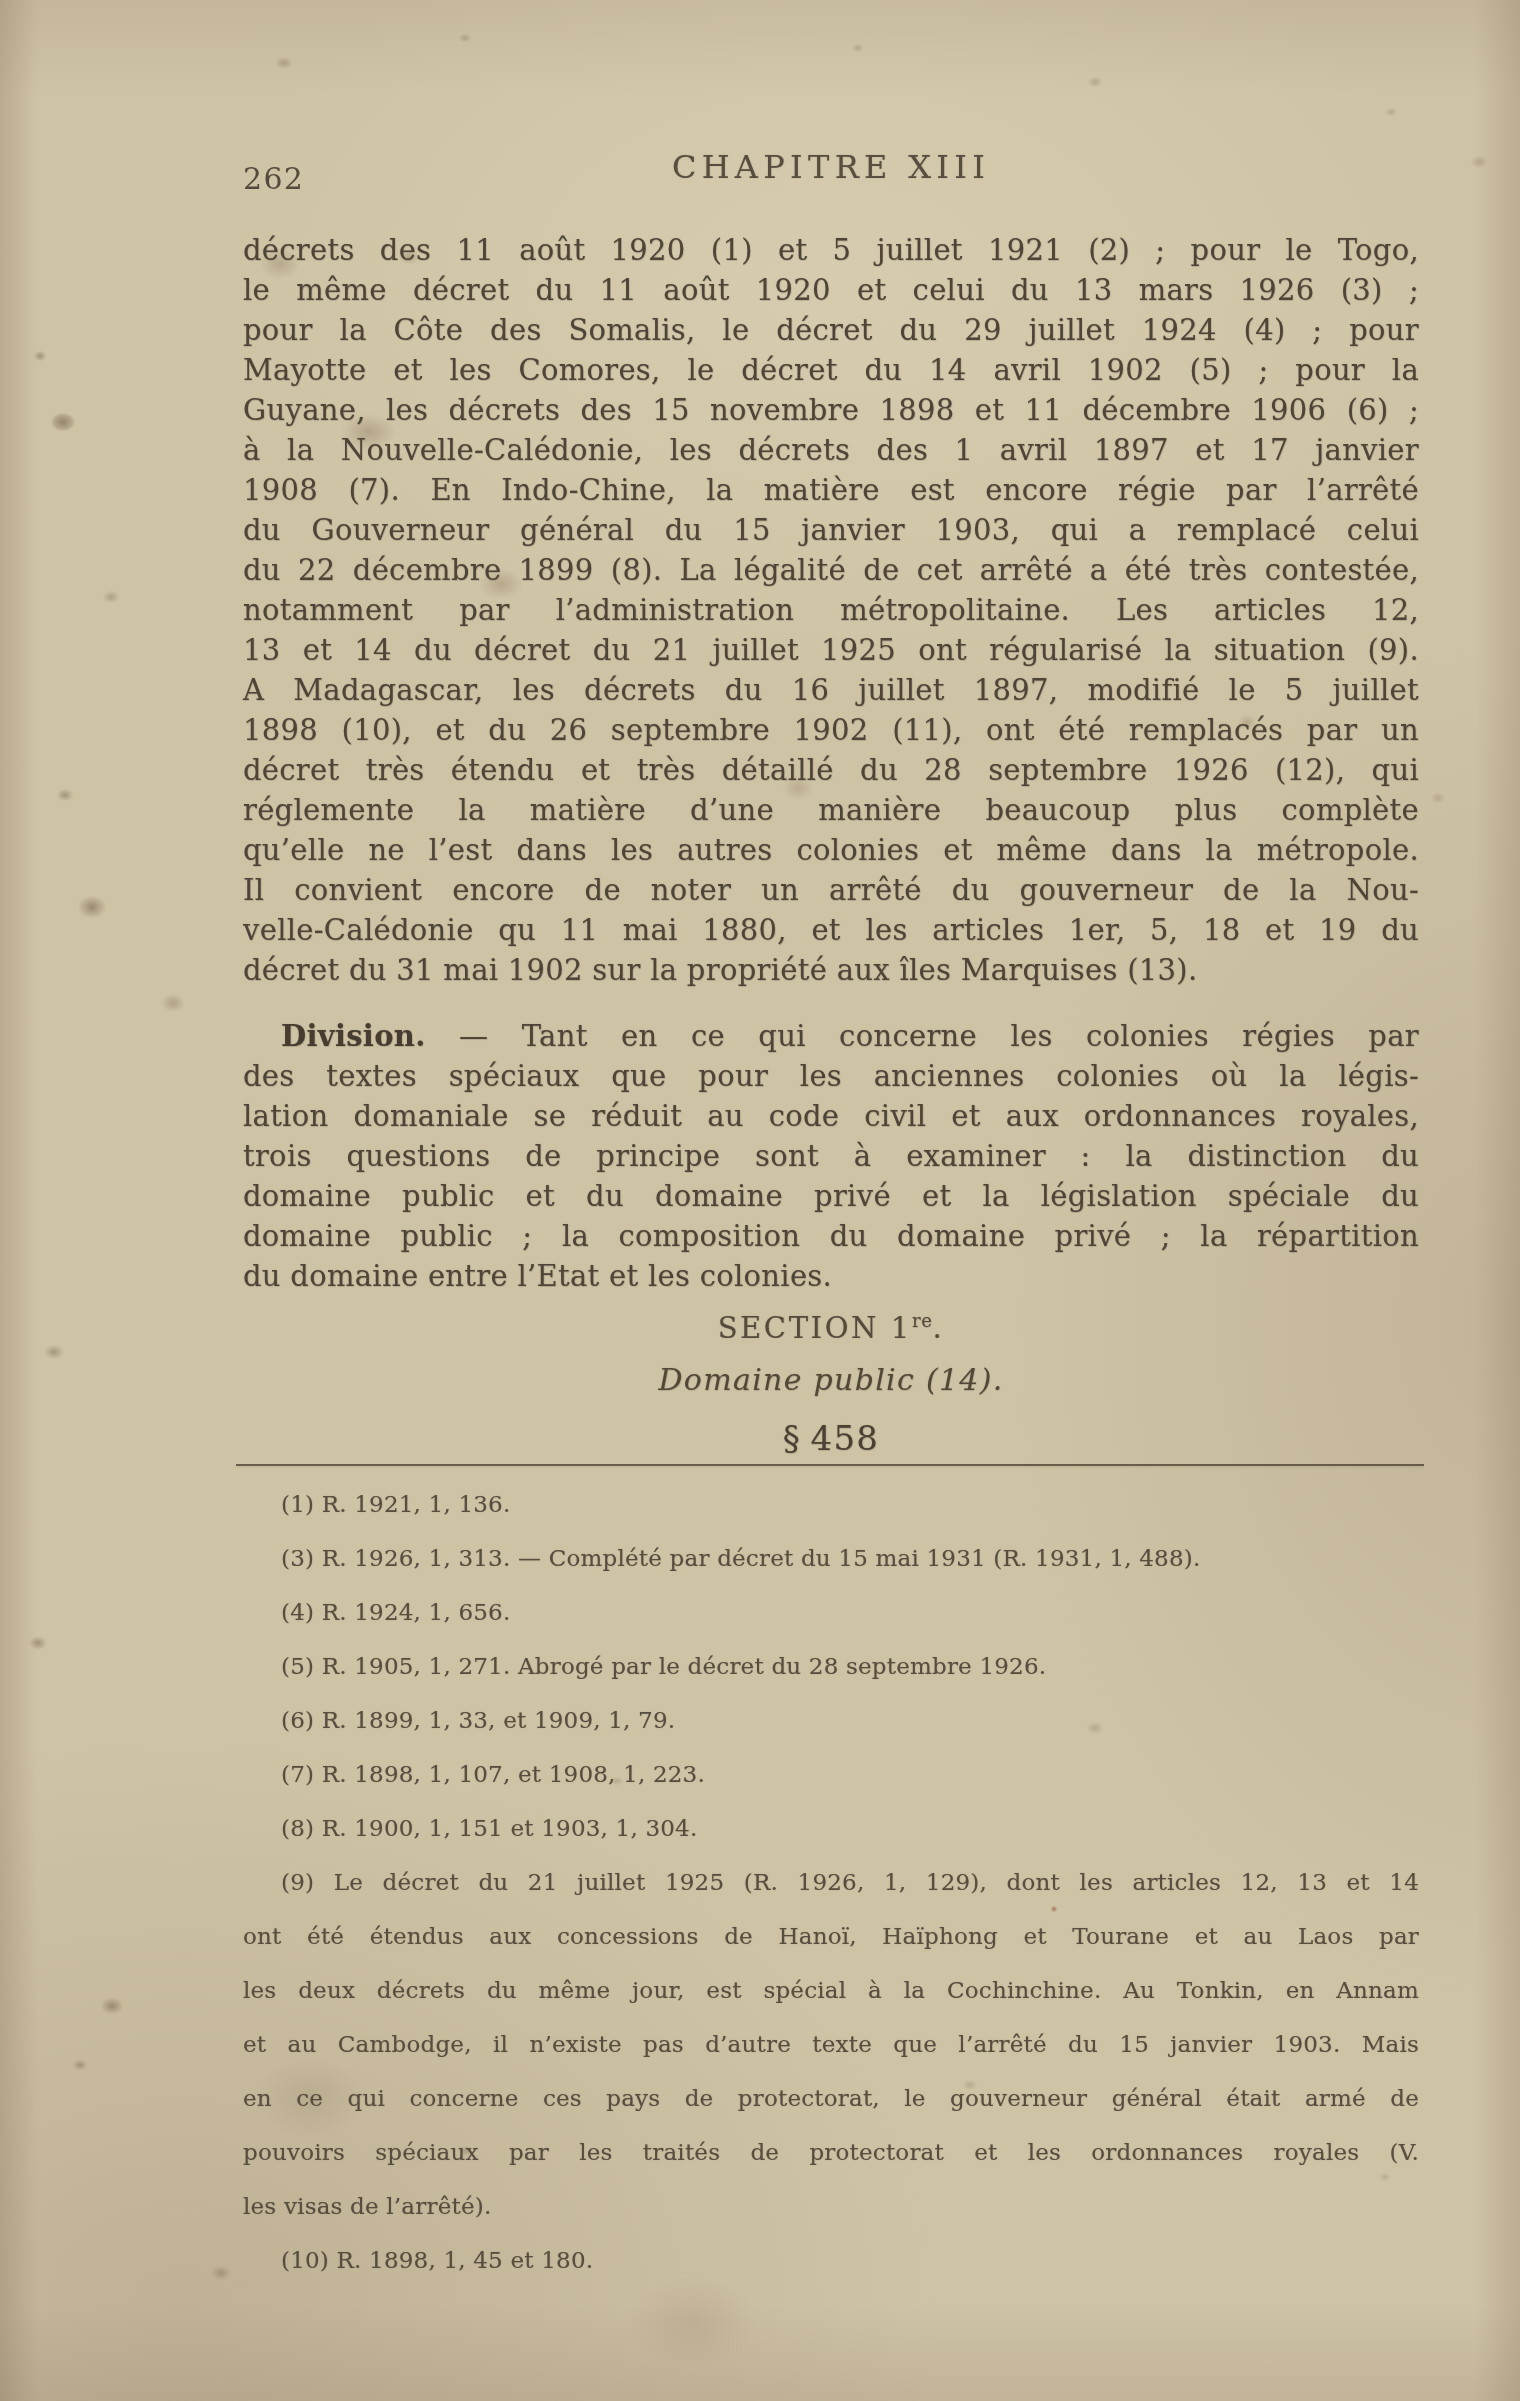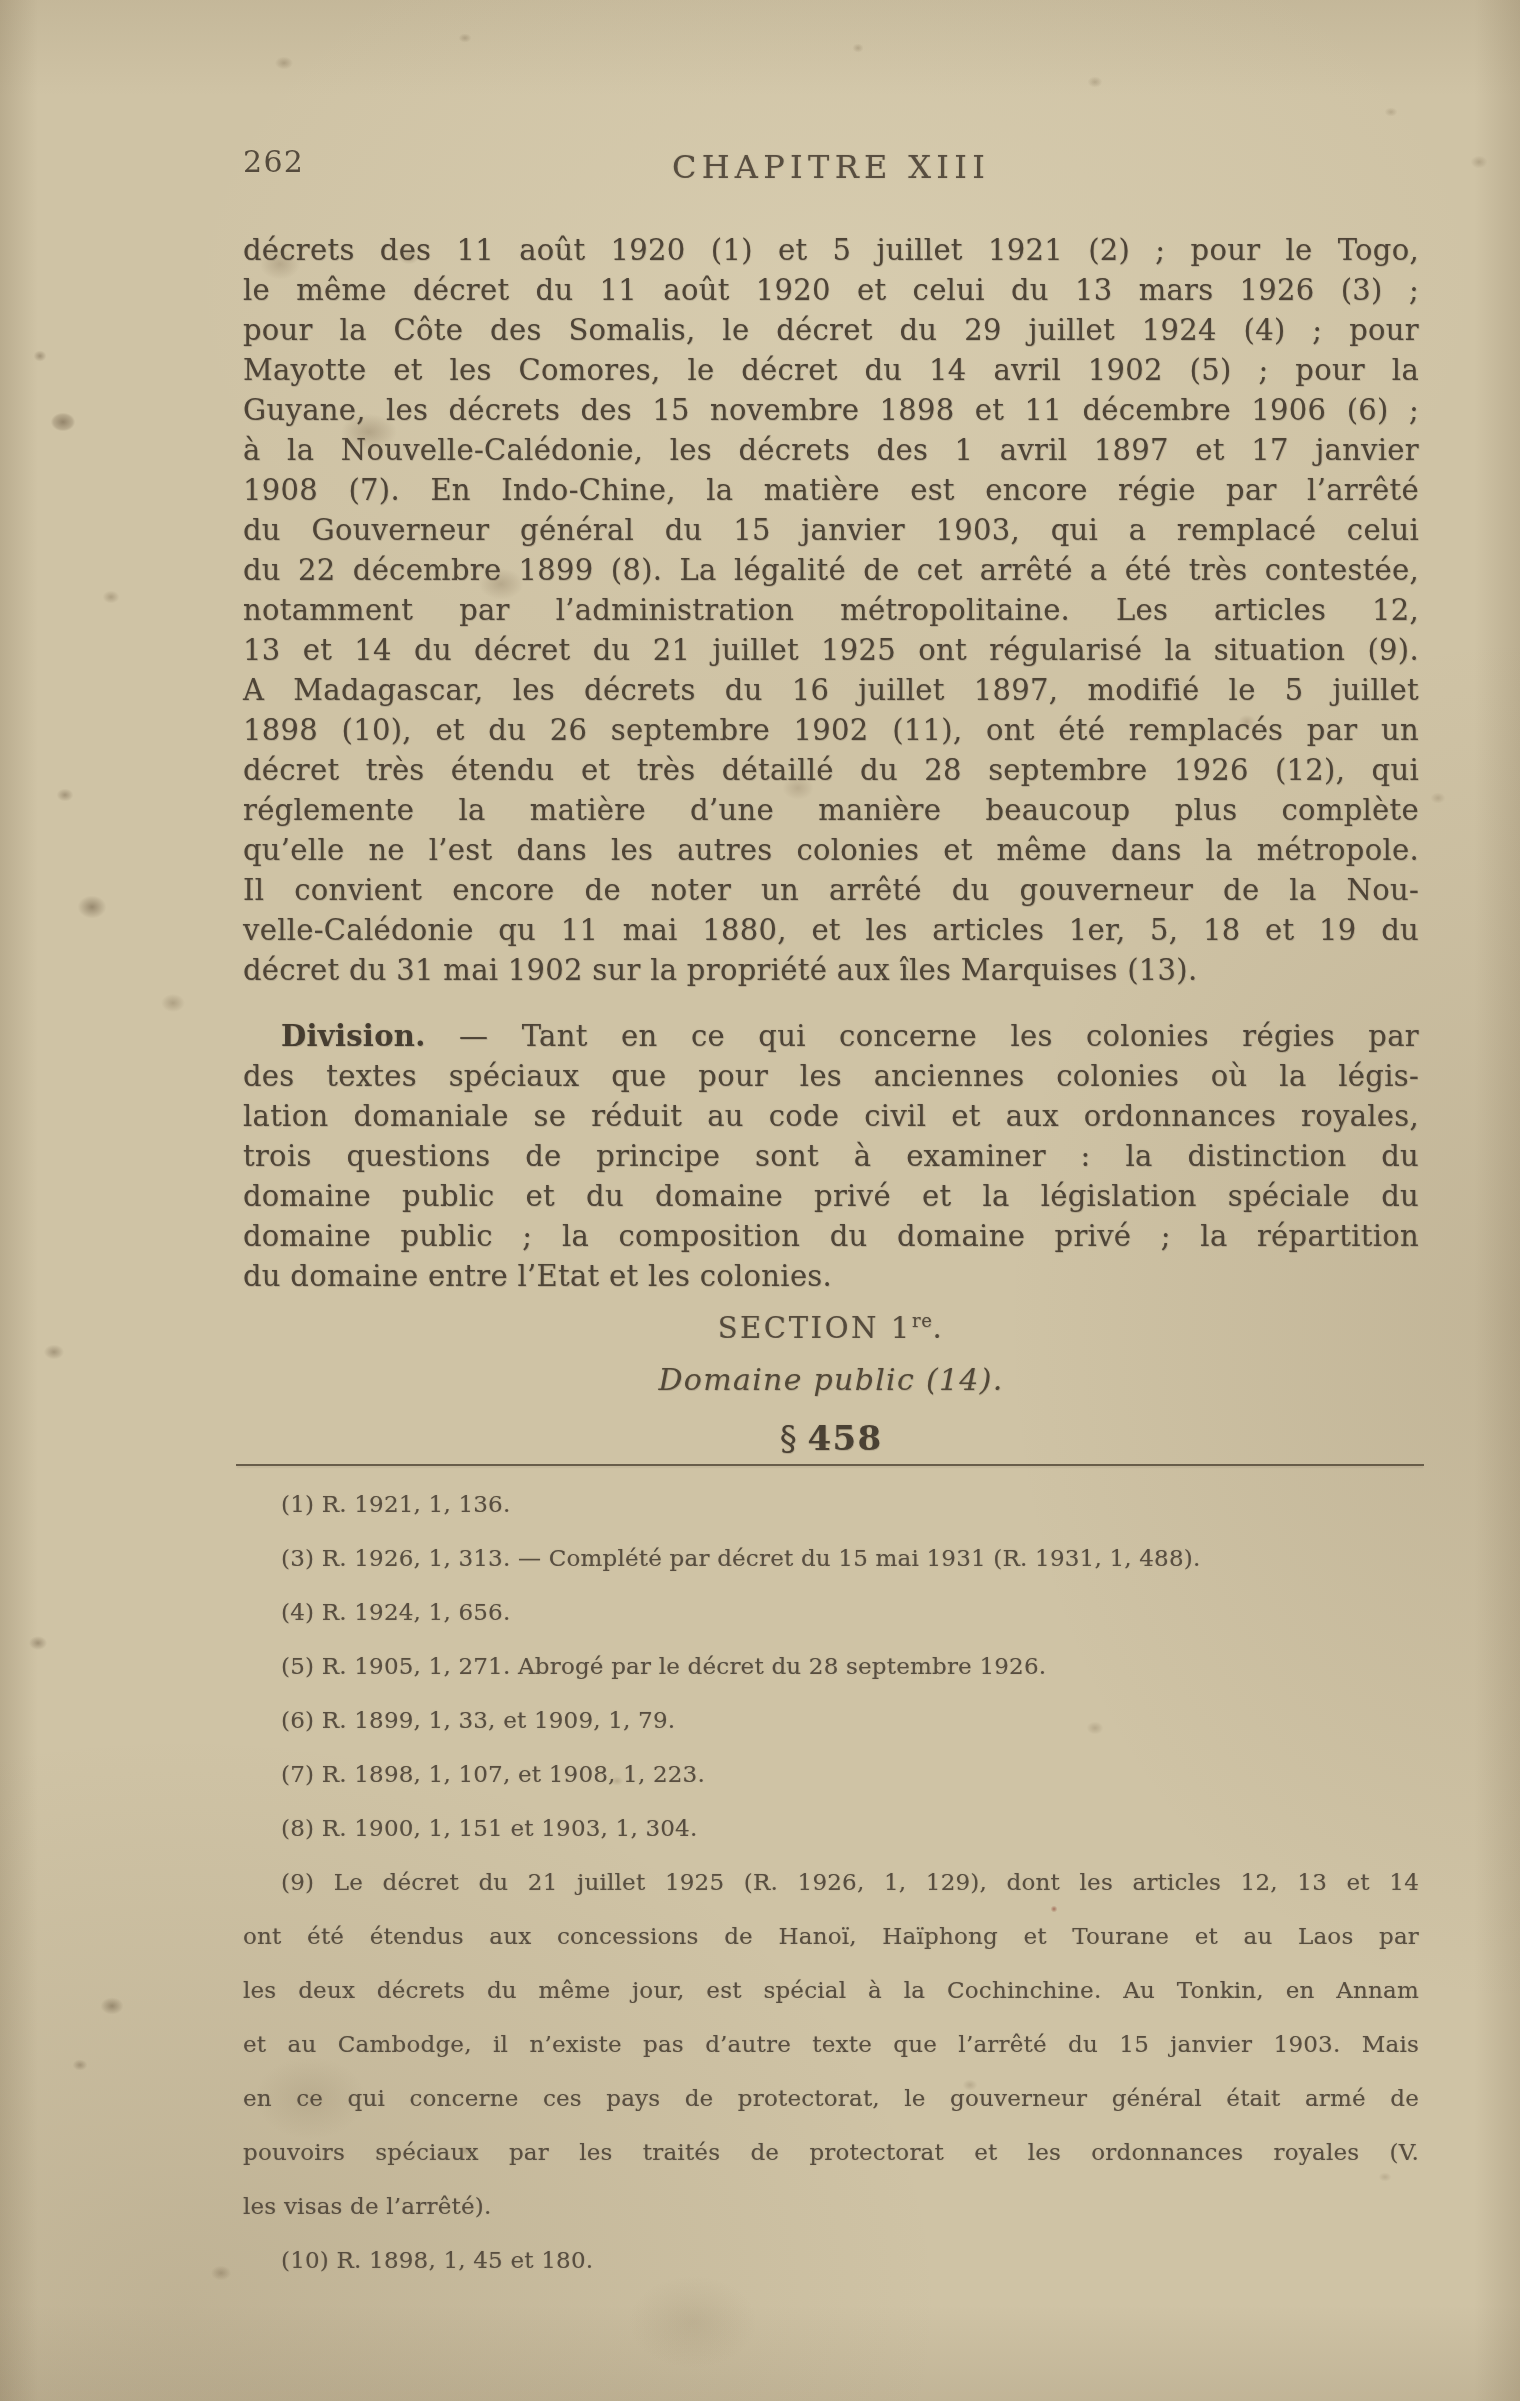--- a/index.html
+++ b/index.html
@@ -51,21 +51,21 @@
       radial-gradient(14.5px 10.6px at 221px 2273px,rgba(95,76,52,0.30), rgba(95,76,52,0) 70%),
       radial-gradient(10.6px 8px at 465px 2151px,rgba(95,76,52,0.26), rgba(95,76,52,0) 70%),
       radial-gradient(4.6px 4.6px at 1054px 1909px, rgba(128,44,30,0.55), rgba(128,44,30,0) 75%),
       radial-gradient(79px 59px at 310px 2098px,rgba(112,94,66,0.14), rgba(112,94,66,0) 70%),
       radial-gradient(92px 66px at 693px 2322px,rgba(112,94,66,0.12), rgba(112,94,66,0) 70%);
   }
   .running-head{
     position:absolute;left:243px;top:144px;width:1176px;height:40px;
     color:#554b3d;
   }
-  .folio{position:absolute;left:0;top:0;font-size:30px;letter-spacing:1.3px;}
+  .folio{position:absolute;left:0;top:17px;font-size:30px;letter-spacing:1.3px;}
   .chapter{
     position:absolute;left:50%;top:4px;transform:translateX(-50%);
     font-size:32px;letter-spacing:5.3px;color:#584e40;
     text-shadow:0 0 1.3px rgba(88,78,64,0.4);
   }
   .text-col{
     position:absolute;left:243px;top:230px;width:1176px;
     text-shadow:0.7px 0.7px 0 rgba(78,68,55,0.16), 0 0 1.3px rgba(78,68,55,0.28);
   }
   .line{
@@ -74,21 +74,21 @@
     letter-spacing:0.3px;white-space:normal;
   }
   .line.end{text-align-last:left;}
   .para2{margin-top:26px;}
   .indent{text-indent:38px;}
   .bold{font-weight:bold;color:#463d30;}
   .h-section{margin-top:14px;text-align:center;font-size:29px;letter-spacing:2.6px;color:#554b3d;}
   .h-section sup{font-size:18px;letter-spacing:0.7px;}
   .h-sub{margin-top:17px;text-align:center;font-style:italic;font-size:30px;letter-spacing:1.3px;color:#524838;}
   .h-para{margin-top:21px;text-align:center;font-size:34px;color:#4a4134;}
-  .h-para .num{font-weight:bold;letter-spacing:1.3px;text-align:right;}
+  .h-para .num{font-weight:normal;letter-spacing:1.3px;text-align:right;}
   .def-line{margin-top:32px;font-size:30px;line-height:37px;text-align:justify;text-align-last:justify;}
   .rule{
     margin:6.6px 0 0 -6.6px;border:none;width:1188px;height:0;
     border-top:2.6px solid rgba(86,75,58,0.85);
     box-shadow:0 2px 1.3px -0.7px rgba(86,75,58,0.35);
   }
   .footnotes{margin-top:9.2px;color:#584e40;}
   .fn{
     font-size:23px;line-height:31px;height:31px;
     letter-spacing:0.2px;

